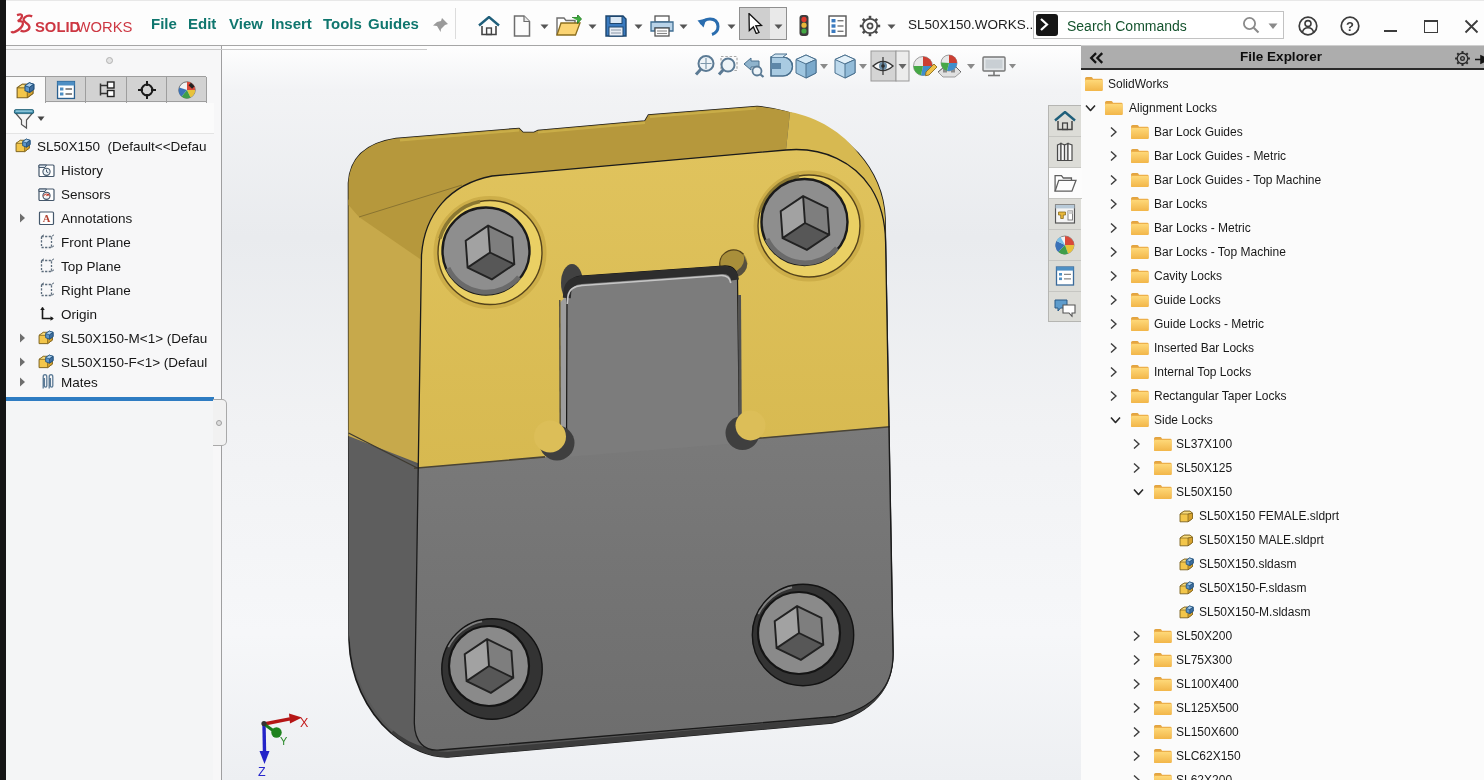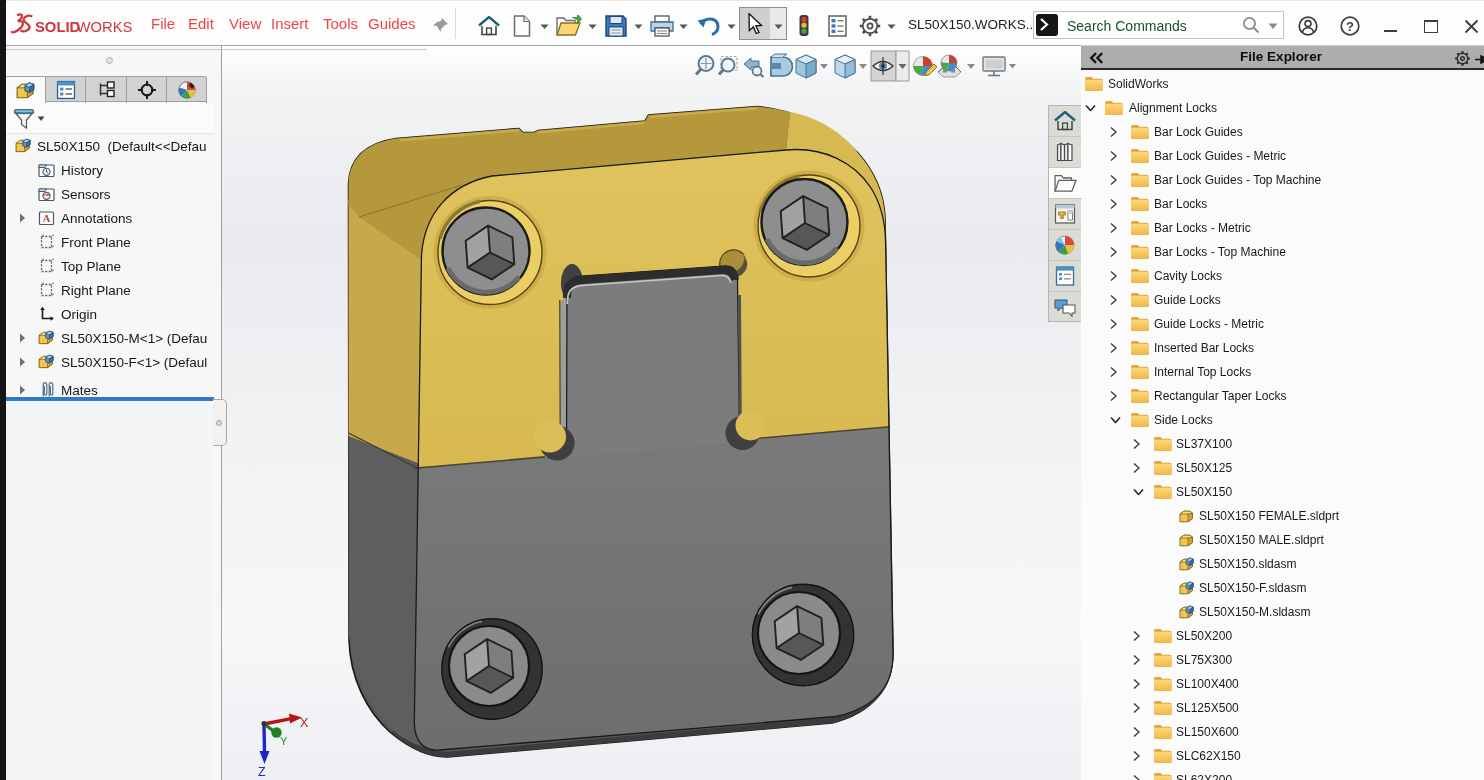--- a/index.html
+++ b/index.html
@@ -1,21 +1,21 @@
 <!DOCTYPE html>
 <html><head><meta charset="utf-8"><style>
 html,body{margin:0;padding:0;}
 #app{position:relative;width:1484px;height:780px;overflow:hidden;background:#fff;
   font-family:"Liberation Sans",sans-serif;-webkit-font-smoothing:antialiased;}
 #app *{box-sizing:border-box;}
 .abs{position:absolute;}
 
 #titlebar{position:absolute;left:0;top:0;width:1484px;height:45px;background:#fdfdfd;
   border-top:1px solid #e8e8e8;z-index:5;}
-#titlebar .menu{position:absolute;top:14px;font-size:15px;color:#ef4444;}
+#titlebar .menu{position:absolute;top:14px;font-size:15px;color:#0f766e;font-weight:bold;}
 #tbline{position:absolute;left:0;top:45px;width:1484px;height:1px;background:#a6a6a6;z-index:6;}
 #leftblack{position:absolute;left:0;top:0;width:6px;height:780px;background:#151515;z-index:40;}
 
 #leftpanel{position:absolute;left:6px;top:46px;width:216px;height:734px;background:#f7f7f8;
   border-right:1px solid #9f9fa0;z-index:10;}
 #lp-strip2{position:absolute;left:0;top:3px;width:421px;height:1px;background:#c9c9c9;}
 #lp-grip{position:absolute;left:100px;top:11px;width:7px;height:7px;border-radius:50%;
   background:#e3e3e3;border:1px solid #b2b2b2;}
 #lp-tabs{position:absolute;left:0;top:30px;width:200px;height:26px;background:#d2d2d2;
   border-top:1px solid #9e9e9e;border-bottom:1px solid #9e9e9e;}
@@ -373,21 +373,21 @@
  </div>
  <div class="ftree-row" style="top:304px">
   <svg style="left:13px" width="7" height="11" viewBox="0 0 7 11">
             <path d="M1 1 L6 5.5 L1 10 Z" fill="#6e6e6e"></path>
           </svg>
   <svg style="left:32px" width="17" height="16" viewBox="0 0 16 15">
             <use href="#asm"></use>
           </svg>
   <span class="lbl" style="left:55px">SL50X150-F&lt;1&gt; (Defaul</span>
  </div>
- <div class="ftree-row" style="top:332px">
+ <div class="ftree-row" style="top:324px">
   <svg style="left:13px" width="7" height="11" viewBox="0 0 7 11">
             <path d="M1 1 L6 5.5 L1 10 Z" fill="#6e6e6e"></path>
           </svg>
   <svg style="left:33px" width="17" height="17" viewBox="0 0 17 17">
    <g fill="none" stroke="#5b7a96" stroke-width="1.3">
     <path d="M4.2 15 L4.2 3.4 Q4.2 1.2 6 1.2 Q7.8 1.2 7.8 3.4 L7.8 12.2 Q7.8 13.6 6.6 13.6 Q5.4 13.6 5.4 12.2 L5.4 4.4"></path>
     <path d="M10.2 15 L10.2 3.4 Q10.2 1.2 12 1.2 Q13.8 1.2 13.8 3.4 L13.8 12.2 Q13.8 13.6 12.6 13.6 Q11.4 13.6 11.4 12.2 L11.4 4.4"></path>
    </g>
   </svg>
   <span class="lbl" style="left:55px">Mates</span>

